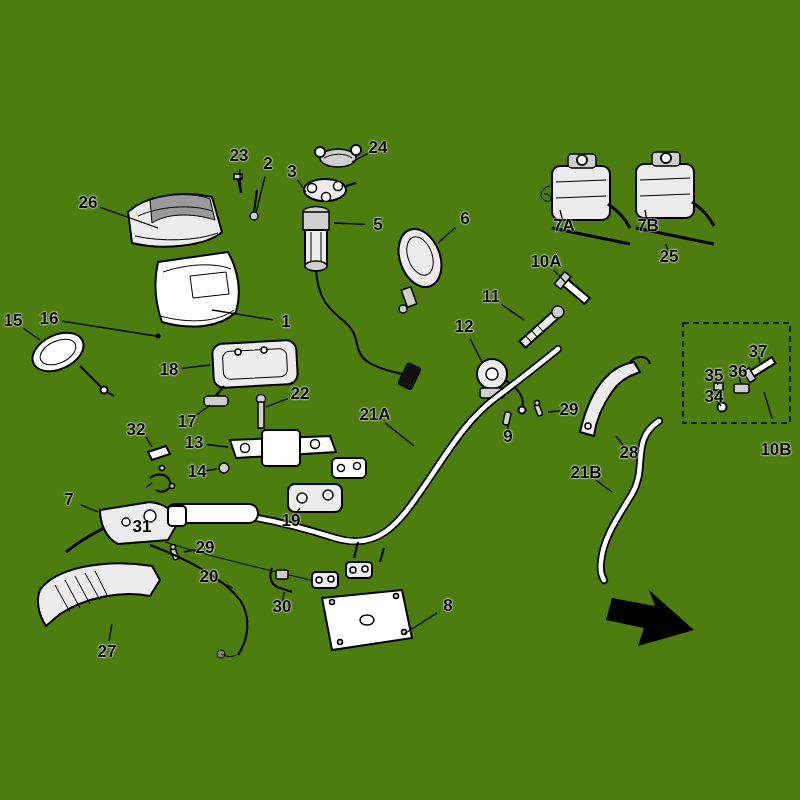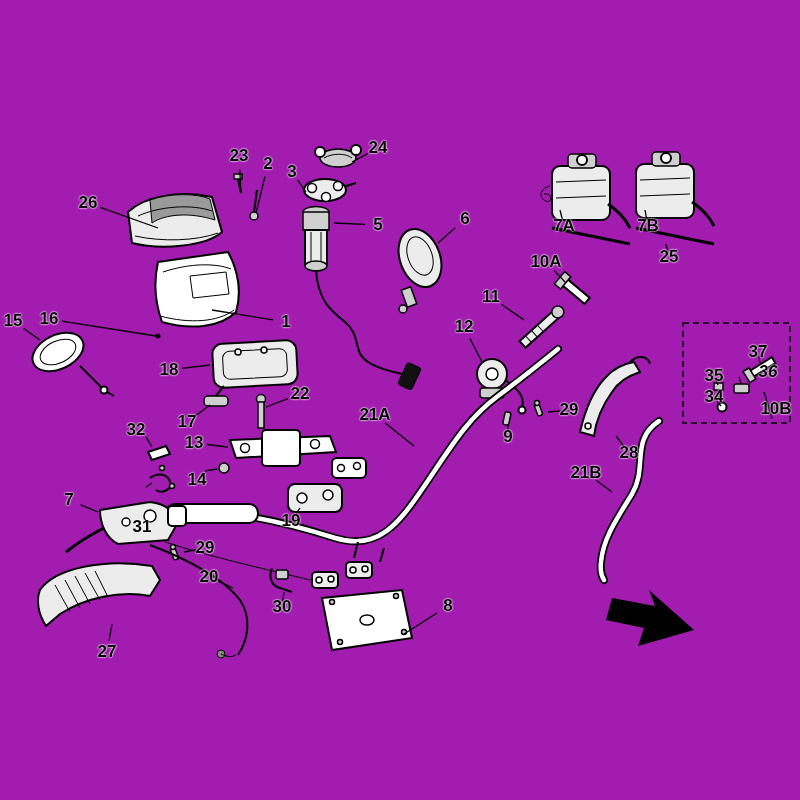--- a/index.html
+++ b/index.html
@@ -1,18 +1,18 @@
 <!DOCTYPE html>
 <html><head>
 <meta charset="utf-8">
 <style>
   * { margin:0; padding:0; box-sizing:border-box; }
   html,body { background:#ffffff; font-family:"Liberation Sans", sans-serif; }
   .canvas {
-    position:relative; width:800px; height:800px; background:#a21caf; overflow:hidden;
+    position:relative; width:800px; height:800px; background:#4d7c0f; overflow:hidden;
   }
   .artwork { position:absolute; left:0; top:0; width:800px; height:800px; }
   .part-label {
     position:absolute; transform:translate(-50%,-50%);
     font-weight:bold; font-size:17px; color:#000; white-space:nowrap;
     text-shadow: 0 0 2px #fff, 0 0 2px #fff;
   }
   .leader { stroke:#000; stroke-width:1.3px; }
   .s1 { stroke:#000; stroke-width:1; fill:none; }
   .s2 { stroke:#000; stroke-width:2; fill:none; }
@@ -327,32 +327,32 @@
       <span class="part-label" style="left: 669px; top: 257px;">25</span>
       <span class="part-label" style="left: 546px; top: 262px;">10A</span>
       <span class="part-label" style="left: 491px; top: 297px;">11</span>
       <span class="part-label" style="left: 286px; top: 322px;">1</span>
       <span class="part-label" style="left: 13px; top: 321px;">15</span>
       <span class="part-label" style="left: 49px; top: 319px;">16</span>
       <span class="part-label" style="left: 464px; top: 327px;">12</span>
       <span class="part-label" style="left: 758px; top: 352px;">37</span>
       <span class="part-label" style="left: 169px; top: 370px;">18</span>
       <span class="part-label" style="left: 714px; top: 376px;">35</span>
-      <span class="part-label" style="left: 768px; top: 372px; font-style: italic;">36</span>
+      <span class="part-label" style="left: 738px; top: 372px;">36</span>
       <span class="part-label" style="left: 714px; top: 397px;">34</span>
       <span class="part-label" style="left: 300px; top: 394px;">22</span>
       <span class="part-label" style="left: 375px; top: 415px;">21A</span>
       <span class="part-label" style="left: 569px; top: 410px;">29</span>
-      <span class="part-label" style="left: 776px; top: 409px;">10B</span>
+      <span class="part-label" style="left: 776px; top: 450px;">10B</span>
       <span class="part-label" style="left: 508px; top: 437px;">9</span>
       <span class="part-label" style="left: 187px; top: 422px;">17</span>
       <span class="part-label" style="left: 136px; top: 430px;">32</span>
       <span class="part-label" style="left: 194px; top: 443px;">13</span>
       <span class="part-label" style="left: 629px; top: 453px;">28</span>
-      <span class="part-label" style="left: 197px; top: 472px; margin-top: 8px;">14</span>
+      <span class="part-label" style="left: 197px; top: 472px;">14</span>
       <span class="part-label" style="left: 586px; top: 473px;">21B</span>
       <span class="part-label" style="left: 142px; top: 490px; margin-top: 37px;">31</span>
       <span class="part-label" style="left: 69px; top: 500px;">7</span>
       <span class="part-label" style="left: 291px; top: 521px;">19</span>
       <span class="part-label" style="left: 205px; top: 548px;">29</span>
       <span class="part-label" style="left: 209px; top: 577px;">20</span>
       <span class="part-label" style="left: 282px; top: 607px;">30</span>
       <span class="part-label" style="left: 448px; top: 606px;">8</span>
       <span class="part-label" style="left: 107px; top: 652px; text-align: right;">27</span>
     </div>

